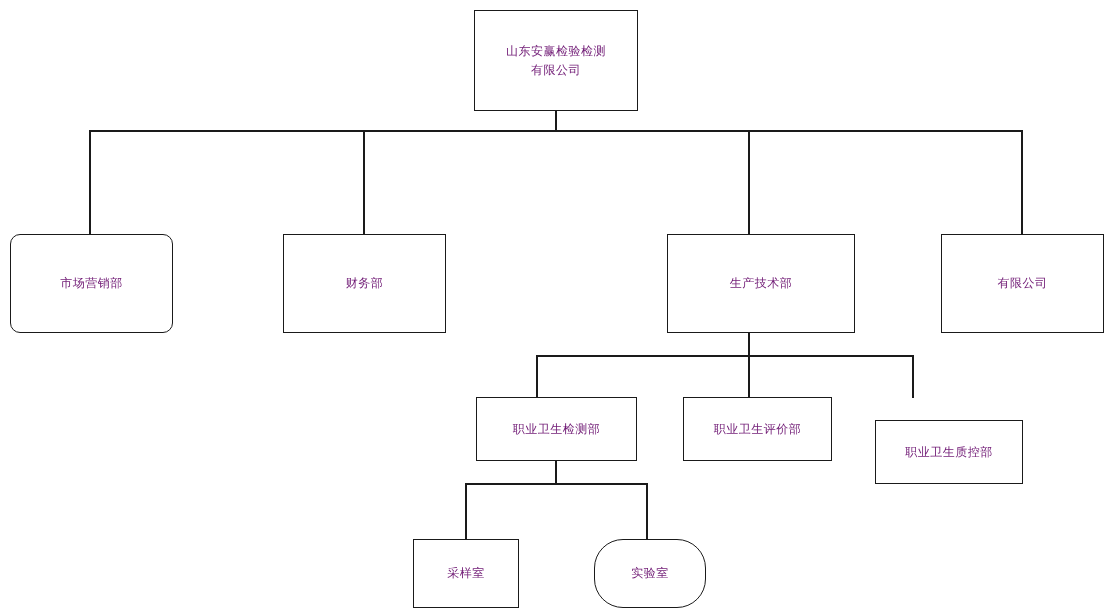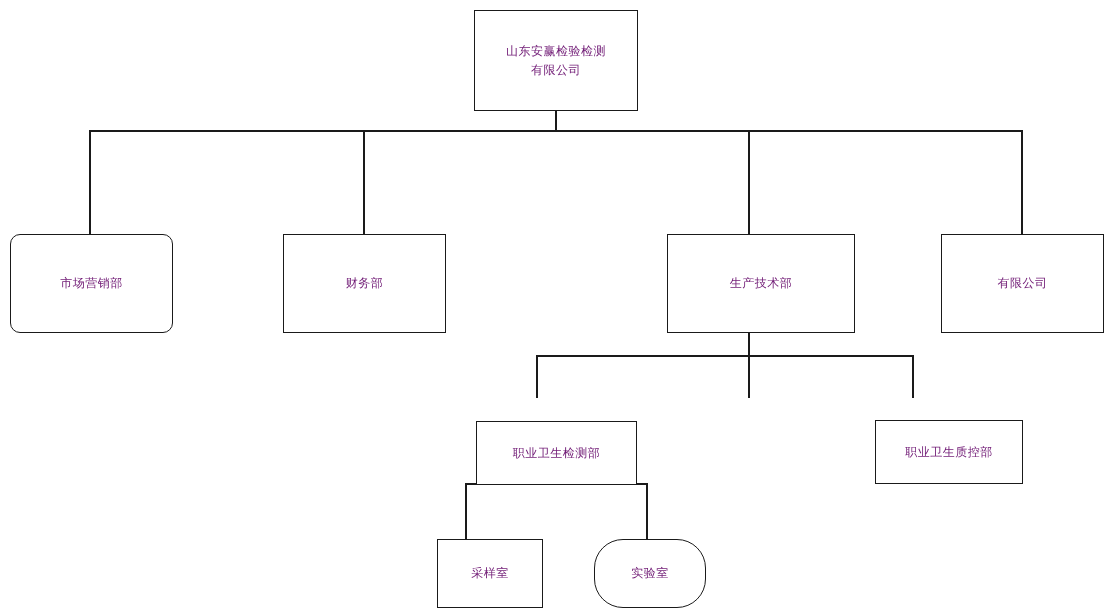--- a/index.html
+++ b/index.html
@@ -82,30 +82,33 @@
   </div>
 
   <div class="node-box" style="left:667px; top:234px; width:188px; height:99px;">
     <span class="node-label">生产技术部</span>
   </div>
 
   <div class="node-box" style="left:941px; top:234px; width:163px; height:99px;">
     <span class="node-label">有限公司</span>
   </div>
 
-  <div class="node-box" style="left:476px; top:397px; width:161px; height:64px;margin-top:24px;">
+  <div class="node-box" style="left:476px; top:397px; width:161px; height:64px;">
     <span class="node-label">职业卫生检测部</span>
   </div>
 
+  <div class="node-box" style="left:683px; top:397px; width:149px; height:64px;">
+    <span class="node-label">职业卫生评价部</span>
+  </div>
 
   <div class="node-box" style="left:875px; top:420px; width:148px; height:64px;">
     <span class="node-label">职业卫生质控部</span>
   </div>
 
-  <div class="node-box" style="left:413px; top:539px; width:106px; height:69px;margin-left:24px;">
+  <div class="node-box" style="left:413px; top:539px; width:106px; height:69px;">
     <span class="node-label">采样室</span>
   </div>
 
   <div class="node-box" style="left:594px; top:539px; width:112px; height:69px;border-radius:29px;">
     <span class="node-label">实验室</span>
   </div>
 
 </div>
 
 </body></html>

